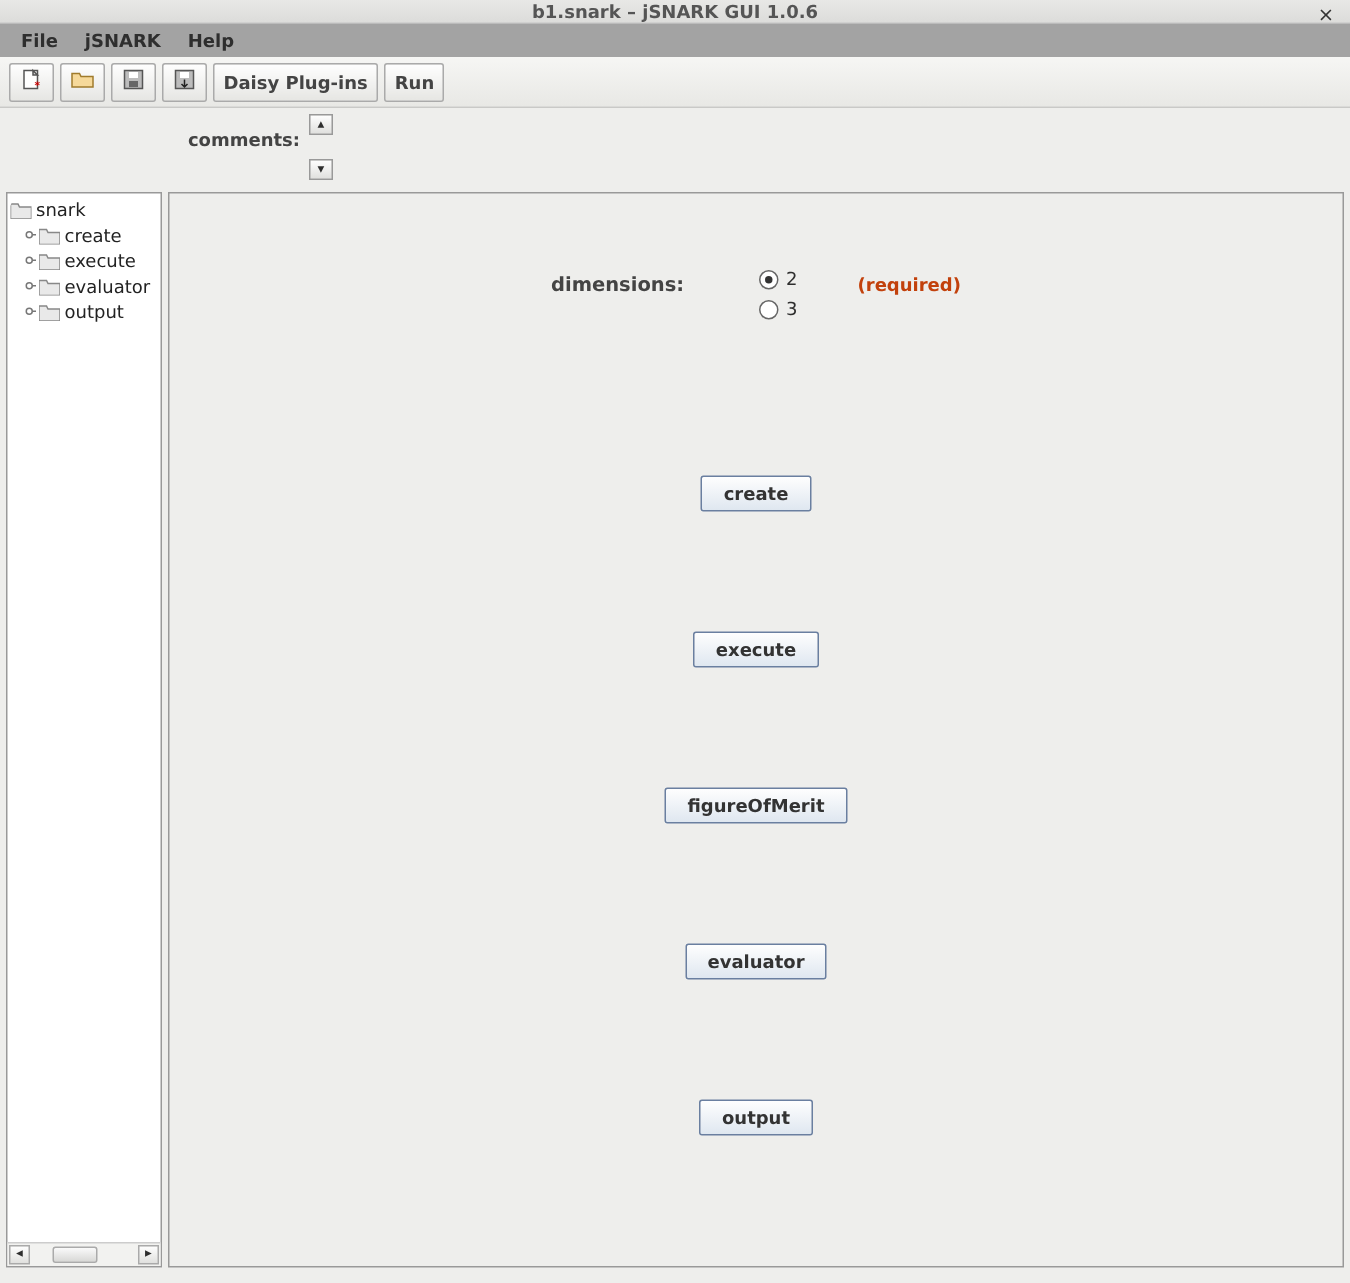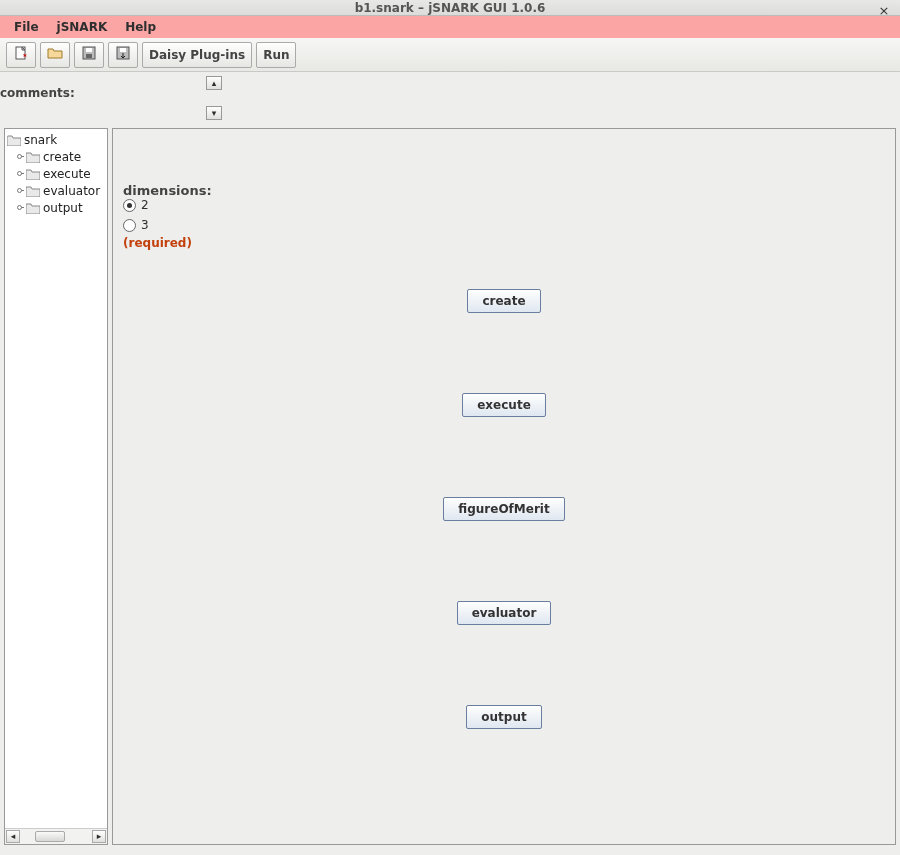--- a/index.html
+++ b/index.html
@@ -33,21 +33,21 @@
     top: 3px;
     width: 16px; height:16px;
     font-size: 13px;
     line-height: 16px;
     text-align: center;
     color: #333;
     cursor: pointer;
   }
   .menubar {
     height: 22px;
-    background: #fca5a5;
+    background: #a3a3a3;
     display: flex;
     align-items: center;
     padding: 0 6px;
     gap: 2px;
   }
   .menubar .menu-item {
     padding: 2px 8px;
     font-weight: bold;
     color: #2e2e2e;
     cursor: pointer;
@@ -79,20 +79,21 @@
   }
   .tb-icon svg { width:16px; height:16px; }
   .comments-row {
     display: flex;
     align-items: flex-start;
     padding: 4px 8px 6px 0;
     background: #eeeeec;
   }
   .comments-label {
     width: 206px;
+    text-align: right;
     font-weight: bold;
     color: #444;
     padding-top: 10px;
     padding-right: 6px;
     font-size: 12px;
   }
   .comments-box {
     flex: 0 0 498px;
     height: 44px;
     background: #fff;
@@ -186,23 +187,22 @@
     background: #eeeeec;
     border: 1px solid #999;
     margin: 2px 4px 2px 2px;
     padding: 10px;
     position: relative;
   }
   .dim-row {
     display: flex;
     align-items: flex-start;
     margin-top: 40px;
-    margin-bottom: 39px;
-    justify-content: flex-start;
-    flex-direction: column;
+    margin-bottom: 104px;
+    justify-content: center;
   }
   .dim-label {
     font-weight: bold;
     color: #444;
     font-size: 13px;
     margin-right: 50px;
     margin-top: 4px;
   }
   .radio-col {
     display: flex;

